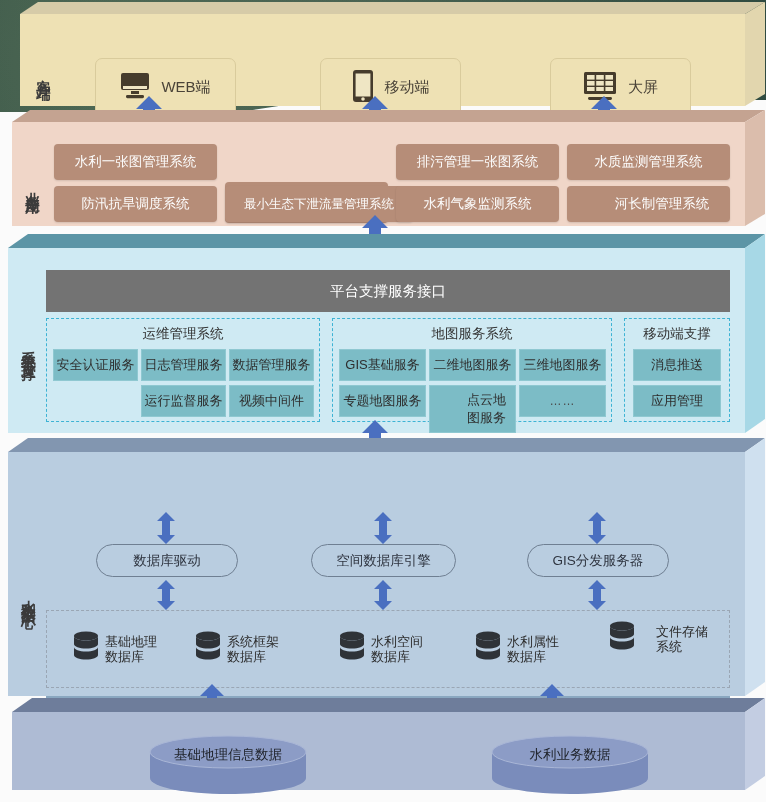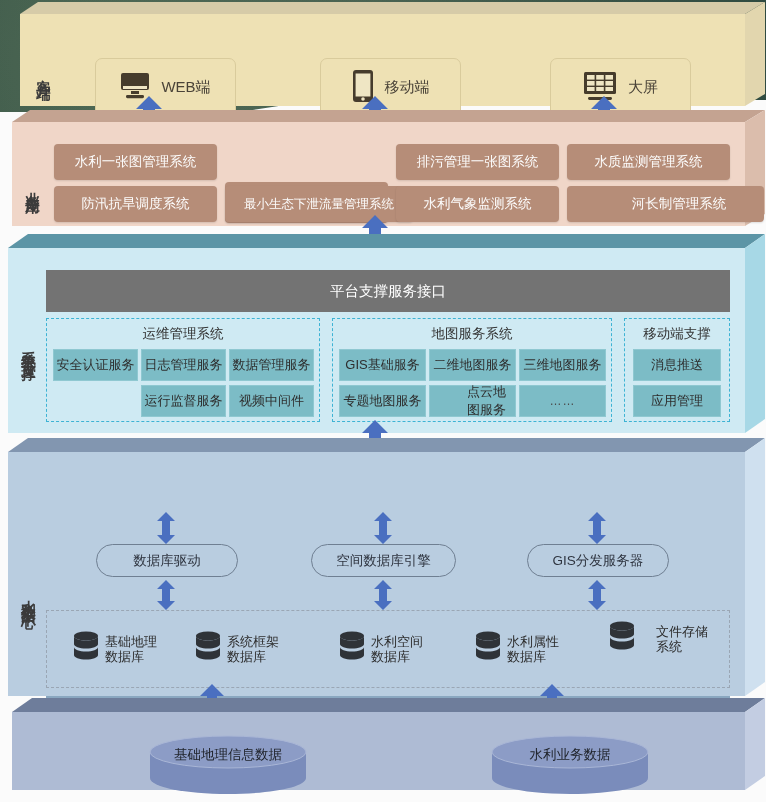--- a/index.html
+++ b/index.html
@@ -188,21 +188,21 @@
     <div class="vlabel" style="left:4px;top:14px;width:32px;height:100px;">业务应用</div>
 
     <div class="chip biz-chip" style="left:42px;top:22px;width:163px;height:36px;">水利一张图管理系统</div>
     <div class="chip biz-chip" style="left:213px;top:22px;width:163px;height:41px;margin-top:38px;">三维配水运维管理系统</div>
     <div class="chip biz-chip" style="left:384px;top:22px;width:163px;height:36px;">排污管理一张图系统</div>
     <div class="chip biz-chip" style="left:555px;top:22px;width:163px;height:36px;">水质监测管理系统</div>
 
     <div class="chip biz-chip" style="left:42px;top:64px;width:163px;height:36px;">防汛抗旱调度系统</div>
     <div class="chip biz-chip" style="left:213px;top:64px;width:188px;height:36px;font-size:12.5px;">最小生态下泄流量管理系统</div>
     <div class="chip biz-chip" style="left:384px;top:64px;width:163px;height:36px;">水利气象监测系统</div>
-    <div class="chip biz-chip" style="left:555px;top:64px;width:197px;height:36px;padding-left:27px;">河长制管理系统</div>
+    <div class="chip biz-chip" style="left:555px;top:64px;width:163px;height:36px;padding-left:27px;">河长制管理系统</div>
   </div>
 
   <div class="arrow" style="left:362px;top:215px;">
     <svg width="26" height="44">
         <polygon points="13,0 26,13 19,13 19,31 26,31 13,44 0,31 7,31 7,13 0,13" fill="#4a6fc0"></polygon>
       </svg>
   </div>
 
   <div class="layer" style="left:8px;top:248px;width:737px;height:185px;">
     <svg width="759" height="203" style="position:absolute;left:0;top:-14px;overflow:visible;">
@@ -222,21 +222,21 @@
       <div class="svc" style="left:94px;top:66px;width:85px;height:32px;">运行监督服务</div>
       <div class="svc" style="left:182px;top:66px;width:85px;height:32px;">视频中间件</div>
     </div>
 
     <div class="dash" style="left:324px;top:70px;width:280px;height:104px;">
       <div class="grp-title" style="top:6px;">地图服务系统</div>
       <div class="svc" style="left:6px;top:30px;width:87px;height:32px;">GIS基础服务</div>
       <div class="svc" style="left:96px;top:30px;width:87px;height:32px;">二维地图服务</div>
       <div class="svc" style="left:186px;top:30px;width:87px;height:32px;">三维地图服务</div>
       <div class="svc" style="left:6px;top:66px;width:87px;height:32px;">专题地图服务</div>
-      <div class="svc" style="left:96px;top:66px;width:87px;height:32px;padding-left:37px;">点云地图服务</div>
+      <div class="svc" style="left:96px;top:66px;width:87px;height:48px;padding-left:37px;">点云地图服务</div>
       <div class="svc" style="left:186px;top:66px;width:87px;height:32px;font-size:12px;letter-spacing:1px;color:#4a4a4a;">……</div>
     </div>
 
     <div class="dash" style="left:616px;top:70px;width:106px;height:104px;">
       <div class="grp-title" style="top:6px;">移动端支撑</div>
       <div class="svc" style="left:8px;top:30px;width:88px;height:32px;">消息推送</div>
       <div class="svc" style="left:8px;top:66px;width:88px;height:32px;">应用管理</div>
     </div>
   </div>
 

